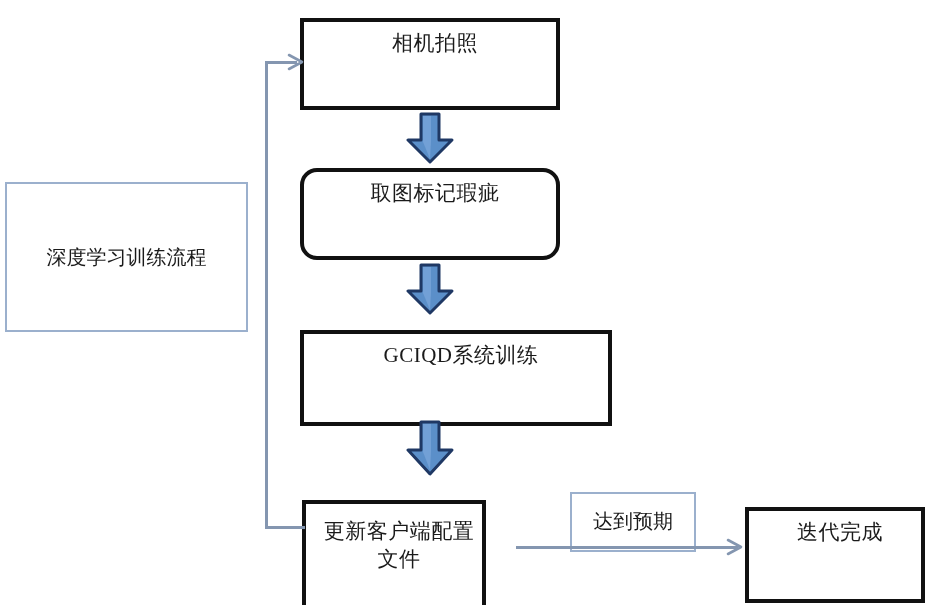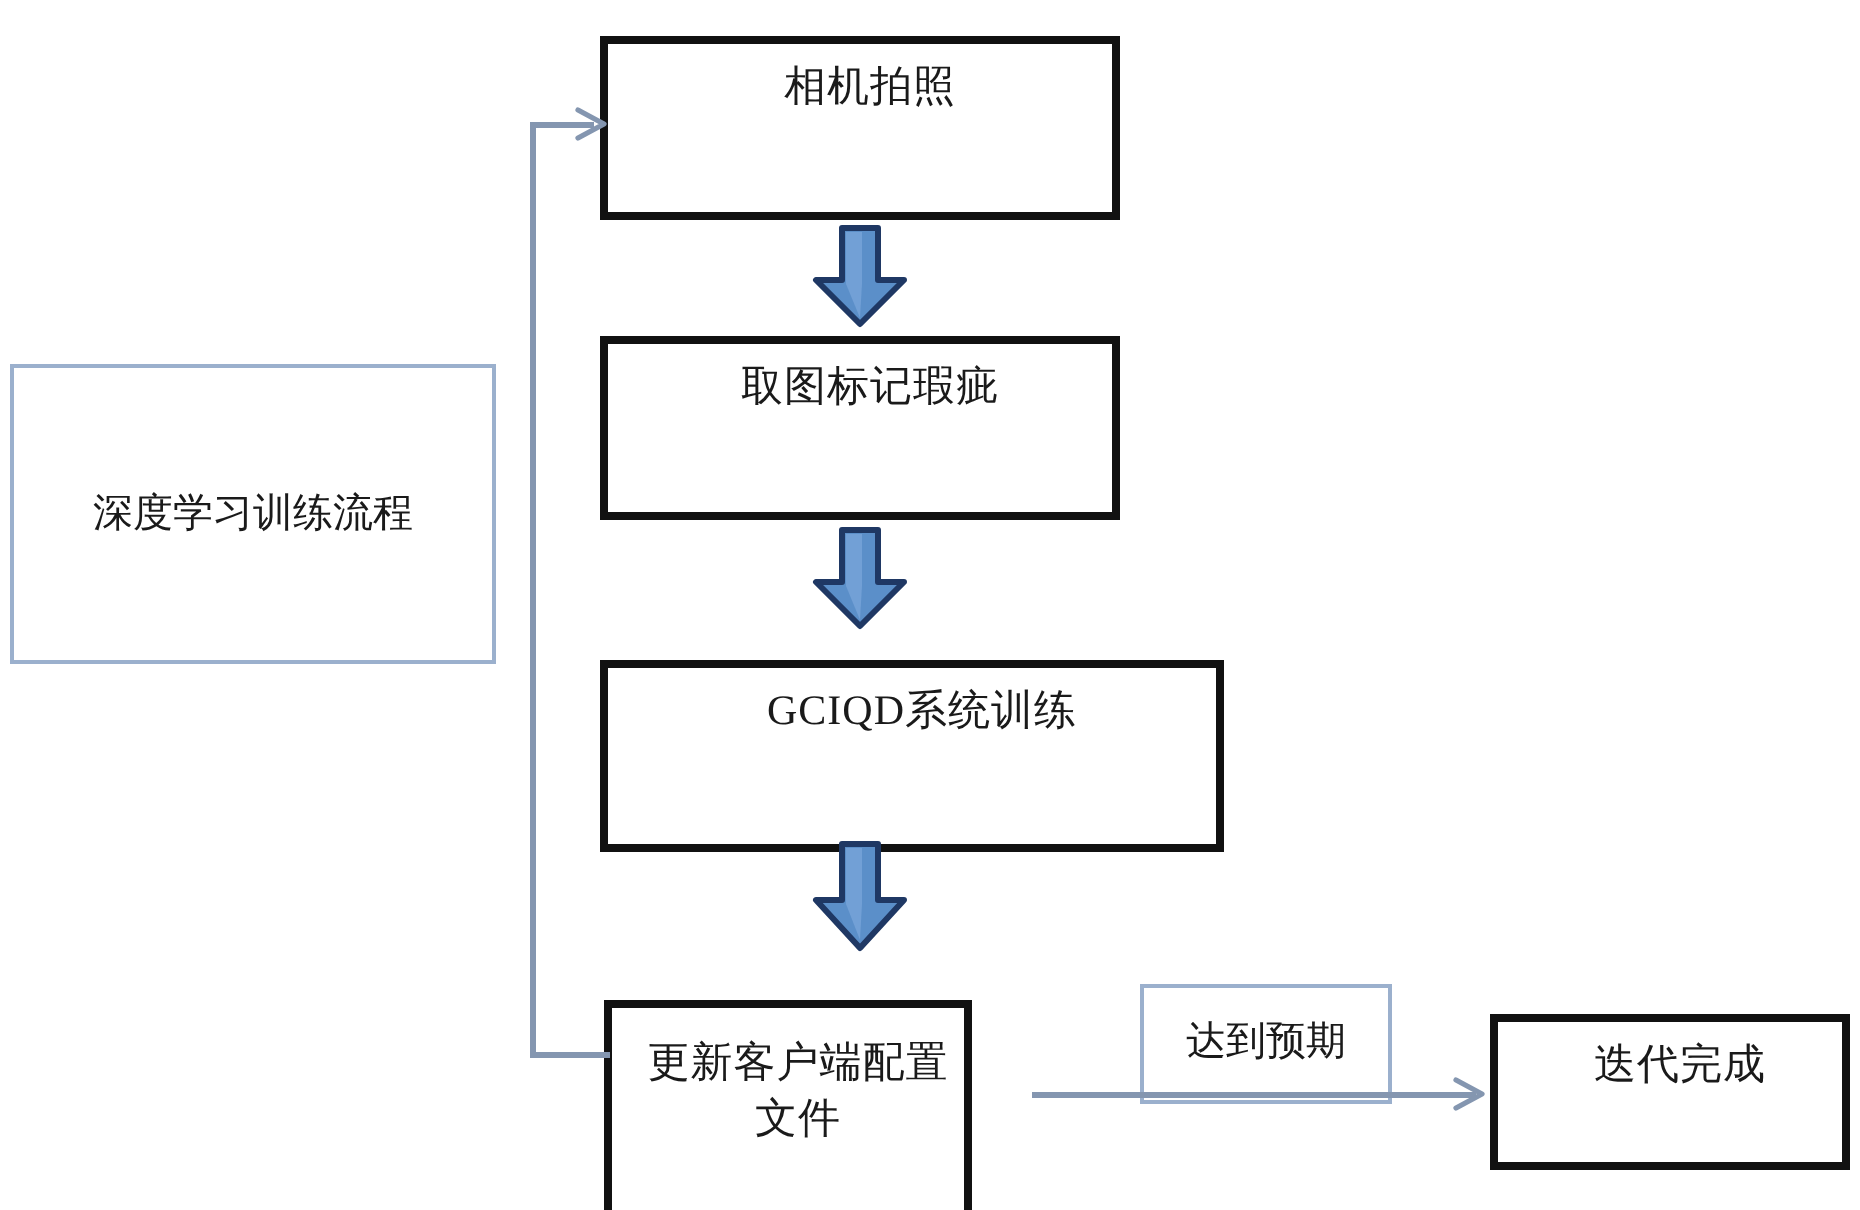--- a/index.html
+++ b/index.html
@@ -107,21 +107,21 @@
           <stop offset="35%" stop-color="#6a9bd4"></stop>
           <stop offset="70%" stop-color="#4f83bf"></stop>
           <stop offset="100%" stop-color="#2f5party"></stop>
         </linearGradient>
       </defs>
       <polygon points="17,2 35,2 35,28 48,28 26,50 4,28 17,28" fill="#5b8fc9" stroke="#1f3864" stroke-width="3" stroke-linejoin="round"></polygon>
       <polygon points="19,4 27,4 27,30 27,30 26,47 19,30" fill="#79a6da" opacity="0.75"></polygon>
     </svg>
   </span>
 
-  <div class="proc-box top-text" style="left:300px; top:168px; width:260px; height:92px;">
+  <div class="proc-box top-text" style="left:300px; top:168px; width:260px; height:92px;border-radius:17px;">
     <span class="box-label">取图标记瑕疵</span>
   </div>
 
   <span class="block-arrow" style="left:404px; top:263px;">
     <svg width="52" height="52" viewBox="0 0 52 52">
       <polygon points="17,2 35,2 35,28 48,28 26,50 4,28 17,28" fill="#5b8fc9" stroke="#1f3864" stroke-width="3" stroke-linejoin="round"></polygon>
       <polygon points="19,4 27,4 27,30 26,47 19,30" fill="#79a6da" opacity="0.75"></polygon>
     </svg>
   </span>
 
@@ -138,21 +138,21 @@
 
   <div class="proc-box mid-text" style="left:302px; top:500px; width:184px; height:110px;">
     <span class="box-label">更新客户端配置
 文件</span>
   </div>
 
   <div class="note-box tag-box" style="left:570px; top:480px; width:126px; height:60px;font-family:Liberation Mono, monospace;">
     <span class="note-line">达到预期</span>
   </div>
 
-  <div class="proc-box top-text" style="left:745px; top:507px; width:180px; height:78px;justify-content:flex-end;">
+  <div class="proc-box top-text" style="left:745px; top:507px; width:180px; height:96px;justify-content:flex-end;">
     <span class="box-label">迭代完成</span>
   </div>
 
   <div class="conn h" style="left:265px; top:526px; width:40px;"></div>
   <div class="conn v" style="left:265px; top:62px; height:466px;"></div>
   <div class="conn h" style="left:265px; top:61px; width:32px;"></div>
   <span class="arrowhead" style="left:287px; top:53px;">
     <svg width="18" height="18" viewBox="0 0 18 18">
       <polyline points="2,2 15,9 2,16" fill="none" stroke="#8496b0" stroke-width="2.6" stroke-linecap="round" stroke-linejoin="round"></polyline>
     </svg>

